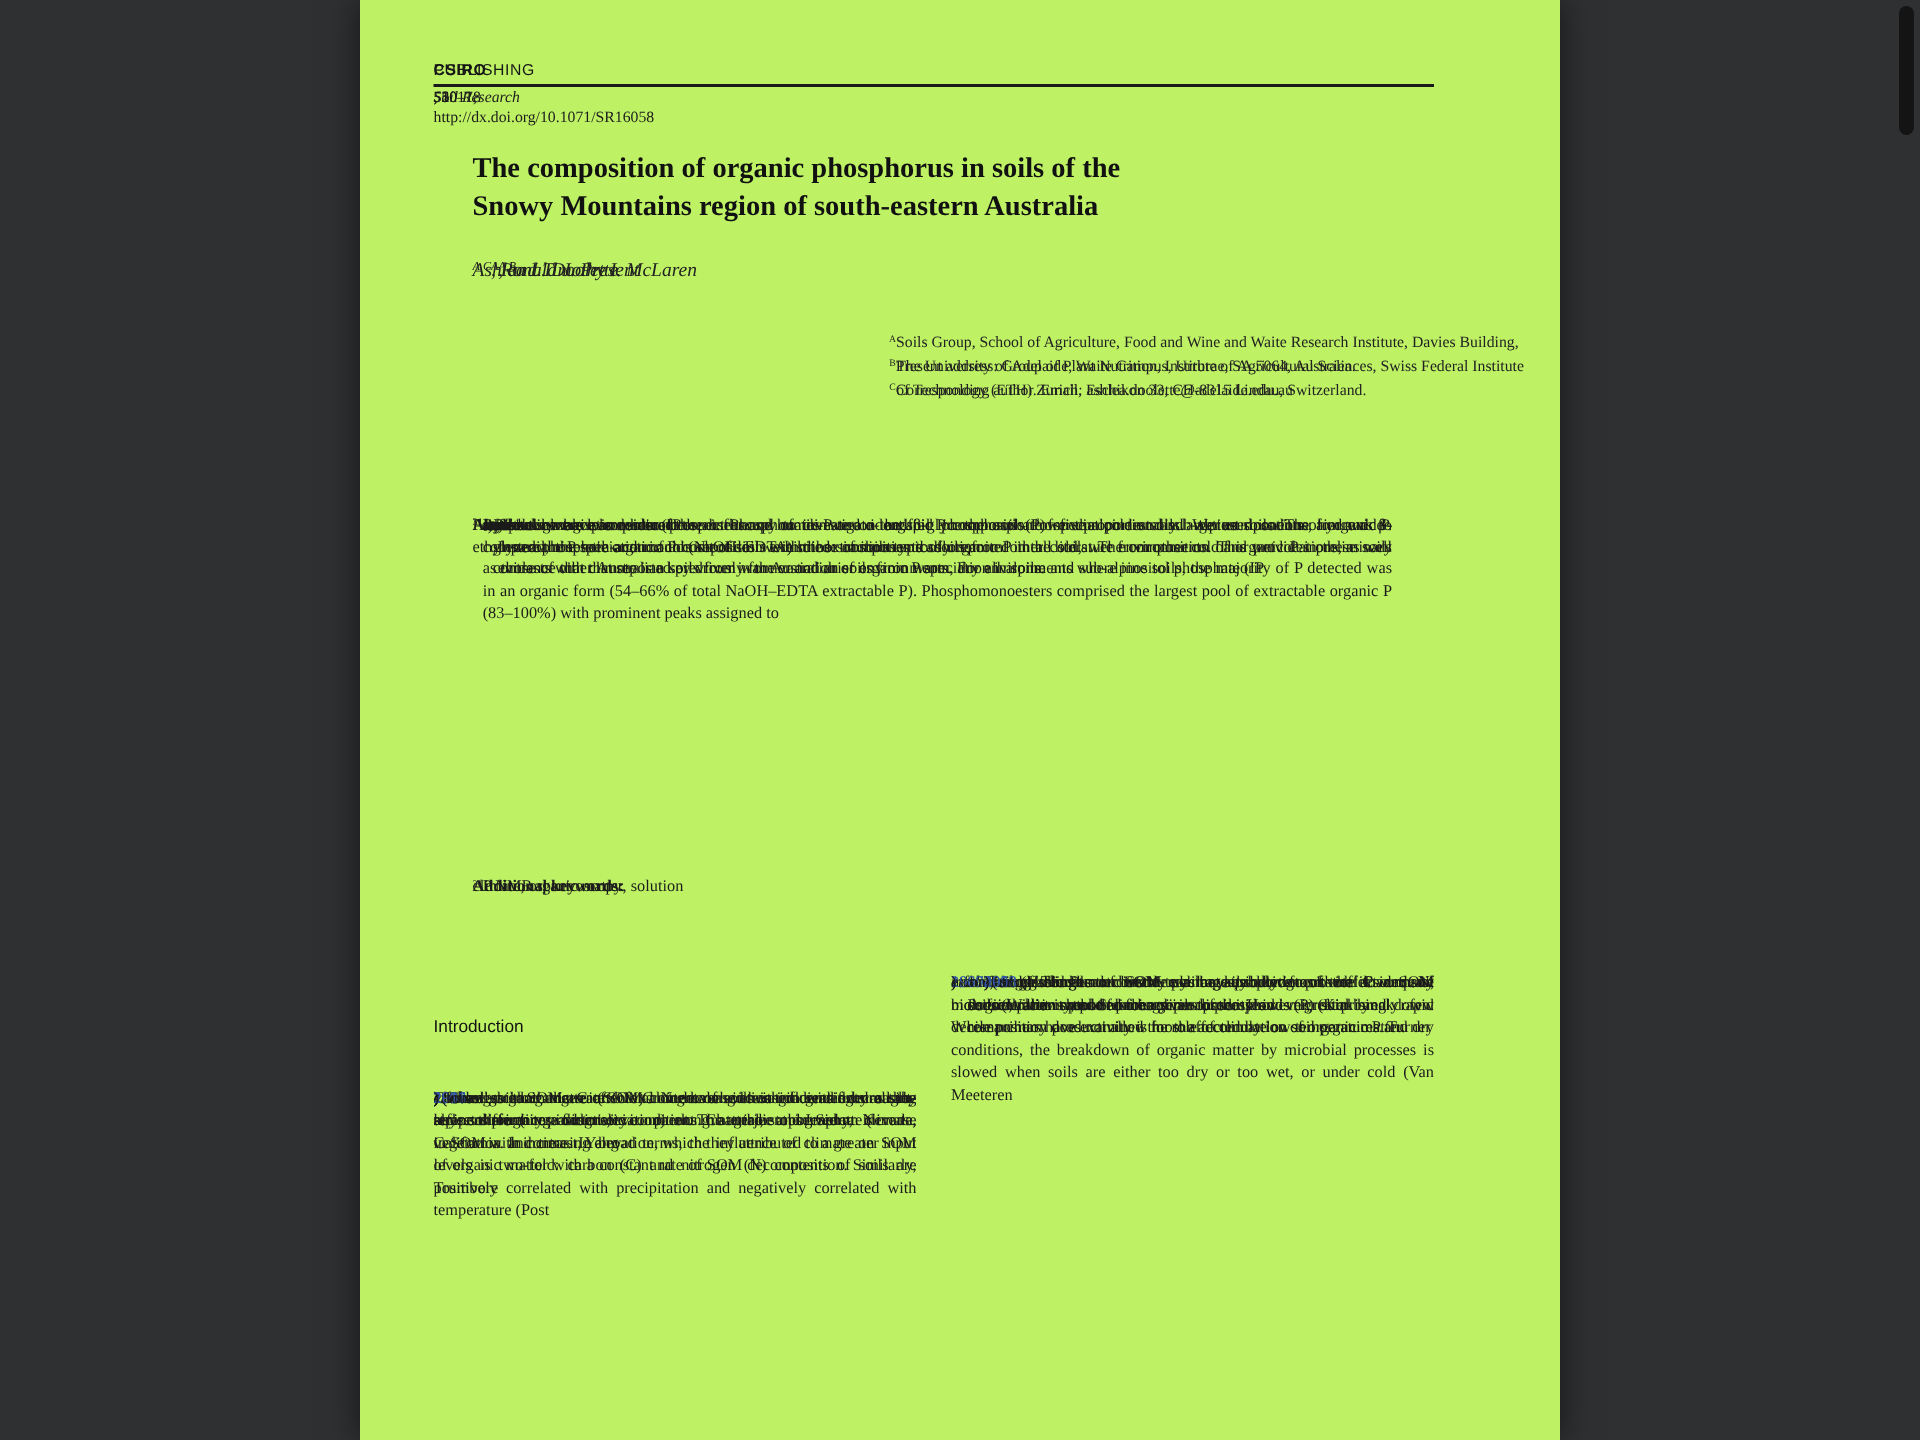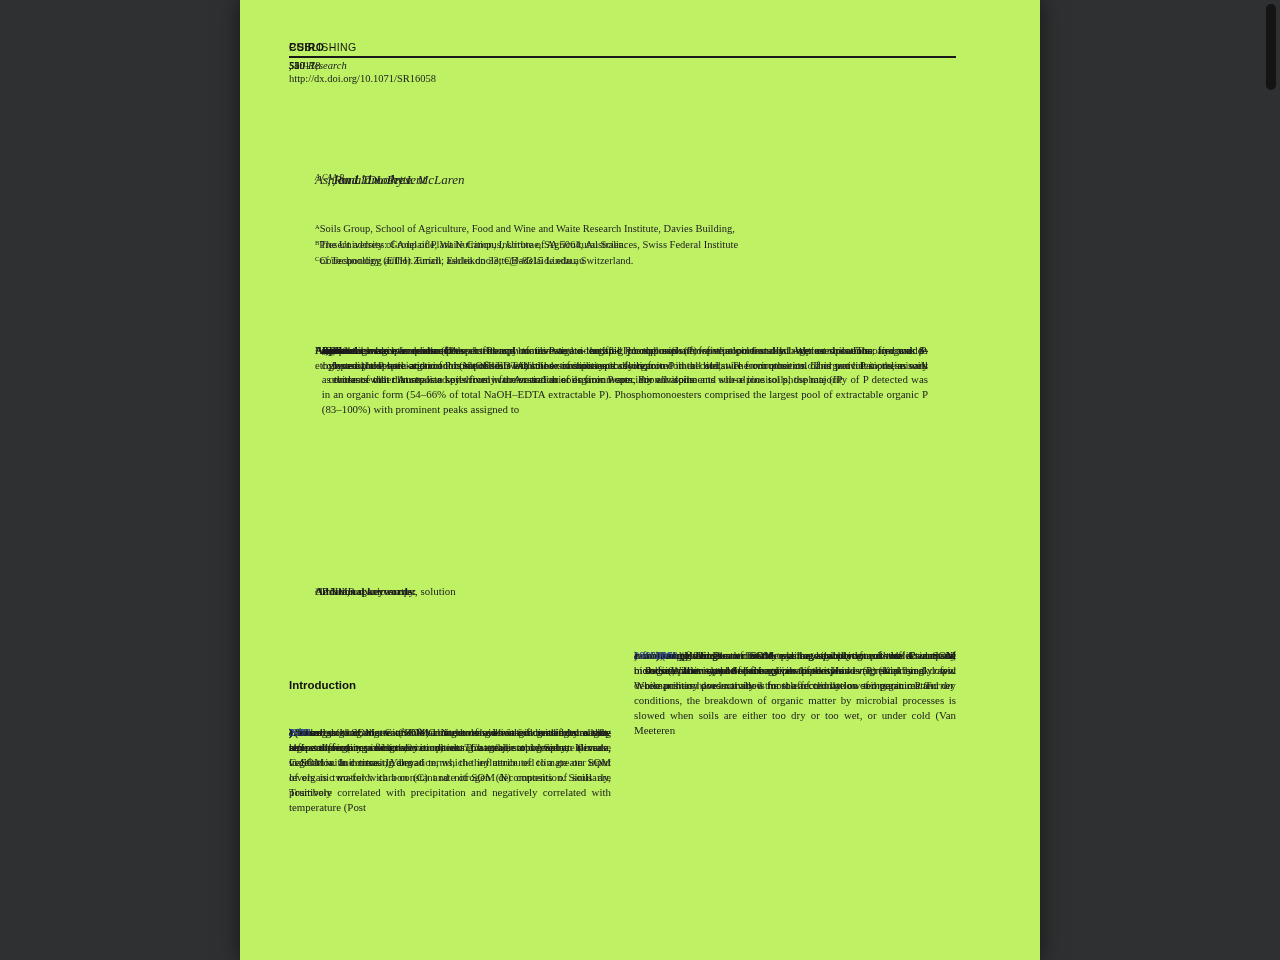--- a/index.html
+++ b/index.html
@@ -22,34 +22,34 @@
   }
   .rule { left:49px; top:56px; width:667px; height:2px; background:#1a1a1a; }
   .jline { left:49px; top:60px; font-size:10.5px; white-space:nowrap; }
   .doi  { left:49px; top:73px; font-size:10.5px; white-space:nowrap; }
   .title {
     left:75px; top:100px; width:560px; margin:0;
     font-size:19px; font-weight:bold; line-height:25px; color:#111;
   }
   .title div { position:static; }
   .authors { left:75px; top:172px; font-size:13px; font-style:italic; white-space:nowrap; color:#222; }
-  .affil { left:75px; top:221px; font-size:10.5px; line-height:16px; color:#222; width:560px; }
+  .affil { left:75px; top:221px; font-size:10.5px; line-height:16px; color:#222; width:560px;text-align:center; }
   .affil .line { position:static; white-space:nowrap; }
   .affil .cont { padding-left:5px; }
   .abstract {
     left:75px; top:343px; width:613px; margin:0;
     font-size:10.9px; line-height:14.72px; text-align:justify; color:#1b1b1b;
   }
   .abstract .b { margin-right:9px; }
   .keywords { left:75px; top:585px; width:613px; margin:0; font-size:10.9px; }
   .received { left:75px; top:615px; width:613px; margin:0; font-size:10.9px; }
   .intro-h {
     left:49px; top:679px; margin:0;
     font-family:"Liberation Sans","DejaVu Sans",sans-serif;
-    font-size:11.5px; font-weight:bold; color:#111;
+    font-size:11.5px; font-weight:normal; color:#111;
   }
   .col { top:725px; width:322px; height:261px; overflow:hidden; }
   .col1 { left:49px; }
   .col2 { left:394px; top:648px; height:279px; }
   .col p {
     position:static; margin:0; font-size:10.9px; line-height:14.9px;
     text-align:justify; color:#1b1b1b;
   }
   .col p.indent { text-indent:11px; }
   
@@ -75,20 +75,24 @@
     </div>
   <div class="rule"></div>
   <div class="jline">
       <span class="i">Soil Research</span>
       <span>, 2017, </span>
       <span class="b">55</span>
       <span>, 10–18</span>
     </div>
   <div class="doi">http://dx.doi.org/10.1071/SR16058</div>
 
+  <h1 class="title">
+    <div>The composition of organic phosphorus in soils of the</div>
+    <div>Snowy Mountains region of south-eastern Australia</div>
+  </h1>
 
   <div class="authors"><span>Ashlea L. Doolette</span><span class="sup">A,C</span><span>, Ronald J. Present</span><span class="sup">A</span><span>, and Timothy I. McLaren</span><span class="sup">A,B</span></div>
 
   <div class="affil">
     <div class="line"><span class="sup">A</span><span>Soils Group, School of Agriculture, Food and Wine and Waite Research Institute, Davies Building,</span></div>
     <div class="line cont">
         <span>The University of Adelaide, Waite Campus, Urrbrae, SA 5064, Australia.</span>
       </div>
     <div class="line"><span class="sup">B</span><span>Present address: Group of Plant Nutrition, Institute of Agricultural Sciences, Swiss Federal Institute</span></div>
     <div class="line cont">

